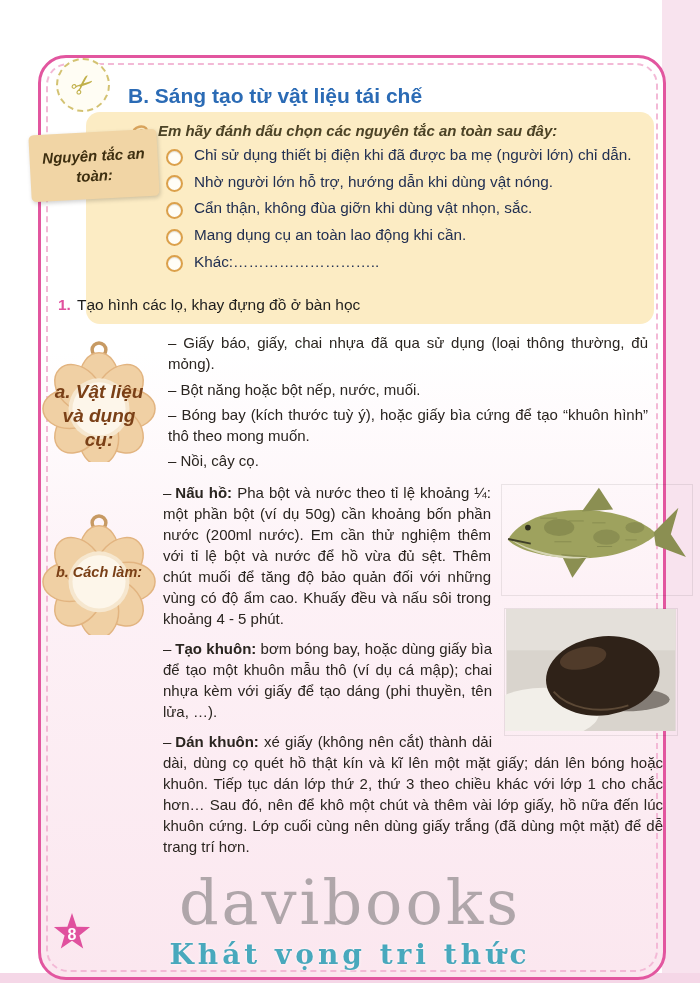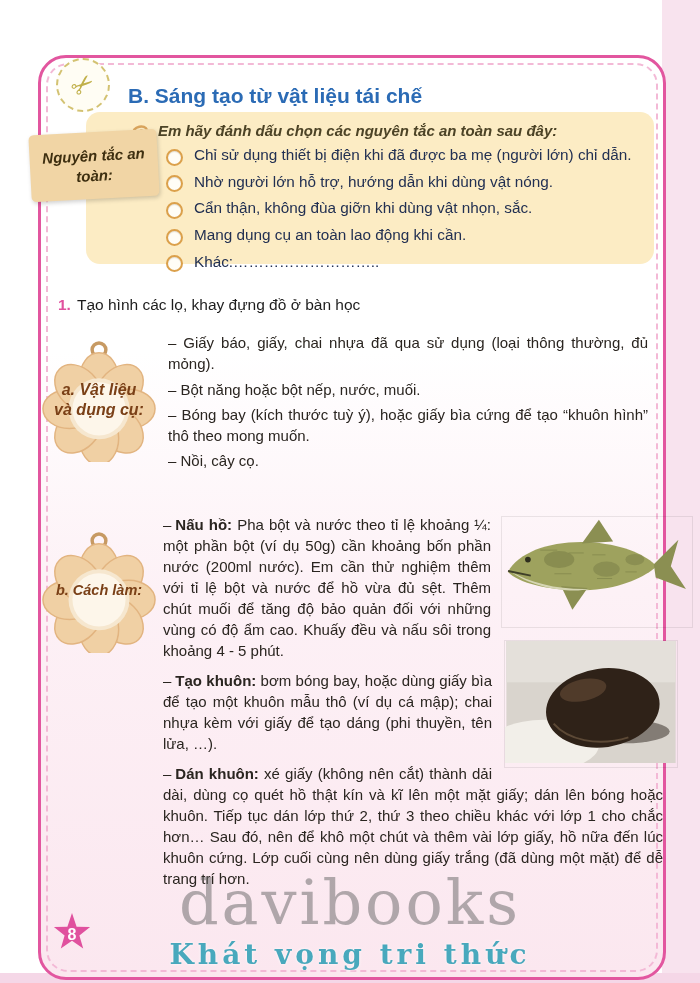--- a/index.html
+++ b/index.html
@@ -12,44 +12,44 @@
          border:3px solid #e2569f;border-radius:28px;
          background:linear-gradient(180deg,#ffffff 0%,#ffffff 32%,#fdf1f6 58%,#fbe7ef 100%);}
   .frame-dashed{position:absolute;inset:5px;border:2px dashed #f3b9d6;border-radius:22px;pointer-events:none;}
 
   .scissors-badge{position:absolute;left:56px;top:58px;width:50px;height:50px;border-radius:50%;
         background:#fffdf4;border:2px dashed #d3c272;display:flex;align-items:center;justify-content:center;z-index:5;}
   .scissors-badge span{font-size:27px;color:#c1b04a;transform:rotate(-40deg);line-height:1;}
 
   .main-title{position:absolute;left:128px;top:70px;font-size:21px;font-weight:bold;color:#2b6bb5;z-index:5;}
 
-  .safety-box{position:absolute;left:86px;top:112px;width:568px;height:152px;background:#fcecc4;
+  .safety-box{position:absolute;left:86px;top:112px;width:568px;height:212px;background:#fcecc4;
         border-radius:14px;z-index:3;}
   .safety-inner{padding:10px 14px 8px 72px;}
   .swirl-icon{position:absolute;left:44px;top:9px;}
   .safety-prompt{font-style:italic;font-weight:bold;font-size:15px;color:#4c4326;margin:0 0 4px 0;}
   .option-row{display:flex;align-items:flex-end;margin:6px 0 0 8px;}
   .option-circle{flex:0 0 auto;width:13px;height:13px;border-radius:50%;background:#fffdf6;
         border:2px solid #dba04b;margin:3px 11px 0 0;box-shadow:inset 0 1px 1px rgba(0,0,0,.12);cursor:pointer;}
   .option-text{font-size:15.3px;color:#223052;line-height:1.35;}
 
   .section-heading{position:absolute;left:58px;top:296px;font-size:15.5px;color:#1d1d1d;z-index:4;}
   .section-number{color:#e0519e;font-weight:bold;margin-right:6px;}
 
   .flower{position:absolute;width:118px;height:126px;z-index:6;}
   .flower-a{left:40px;top:338px;}
-  .flower-b{left:40px;top:529px;}
+  .flower-b{left:40px;top:511px;}
   .flower-label{position:absolute;left:13px;right:13px;top:42px;text-align:center;font-style:italic;
-        font-weight:bold;color:#7a4017;font-size:16px;line-height:1.25;}
+        font-weight:bold;color:#7a4017;font-size:19px;line-height:1.25;}
   .flower-b .flower-label{top:52px;font-size:14.5px;}
 
   .materials-block{position:absolute;left:168px;top:332px;width:488px;z-index:4;}
   .materials-block p{margin:0 8px 4px 0;font-size:15px;line-height:1.42;text-align:justify;}
 
-  .method-block{position:absolute;left:163px;top:482px;width:500px;z-index:4;margin-top:32px;}
+  .method-block{position:absolute;left:163px;top:482px;width:500px;z-index:4;}
   .method-block p{margin:0 0 9px 0;font-size:15px;line-height:1.40;text-align:justify;}
   .step-lead{font-weight:bold;}
   .step-dash{margin-right:4px;}
 
   .float-img{float:right;border:1px solid rgba(0,0,0,.08);}
   .shark-img{margin:2px -30px 8px 10px;}
   .shell-img{clear:right;margin:4px -15px 8px 12px;}
 
   .page-star{position:absolute;left:52px;top:912px;width:40px;height:40px;z-index:8;}
   .star-num{position:absolute;inset:0;display:flex;align-items:center;justify-content:center;

